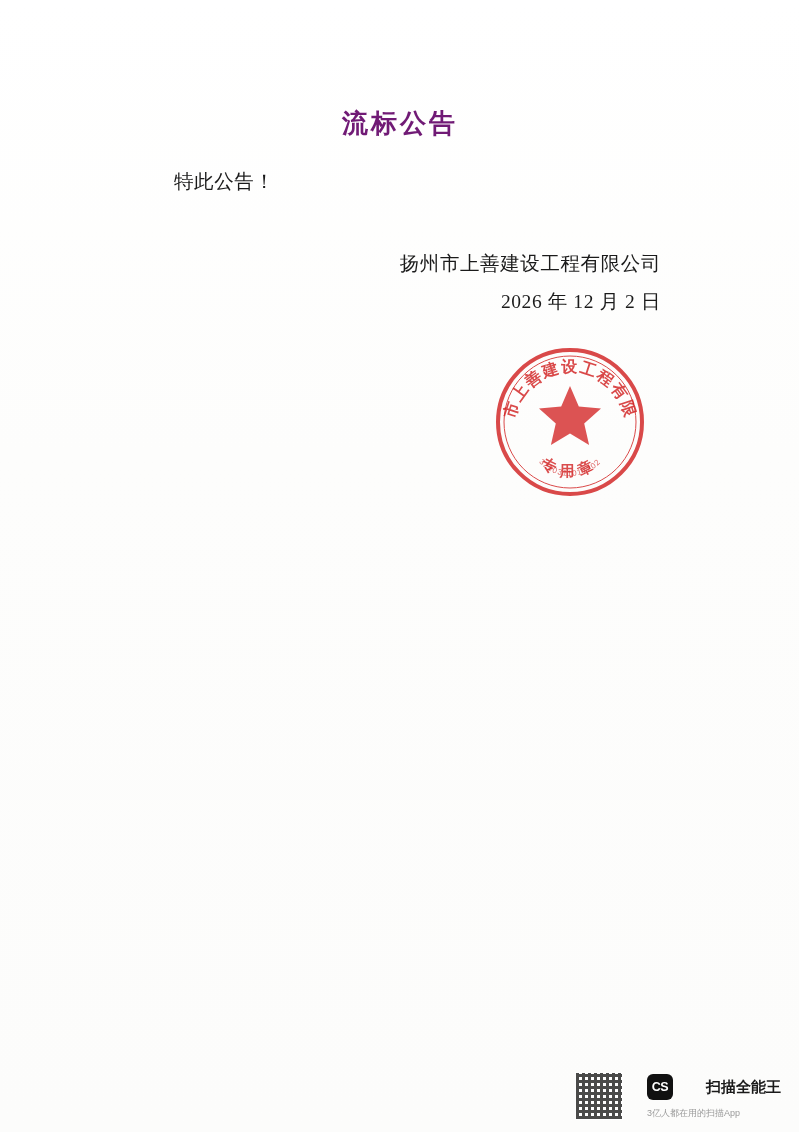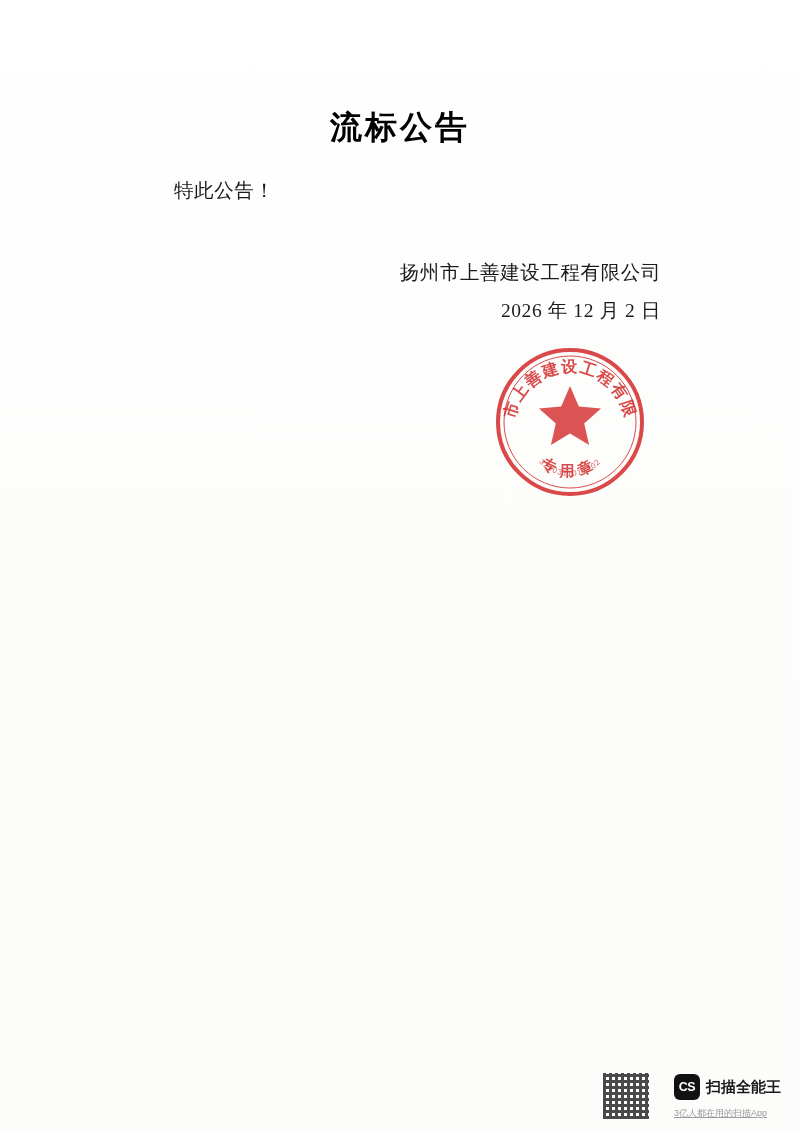--- a/index.html
+++ b/index.html
@@ -32,24 +32,24 @@
 
   .doc-body {
     position: absolute;
     left: 135px;
     top: 90px;
     width: 530px;
   }
 
   .doc-title {
     text-align: center;
-    font-size: 32px;
+    font-size: 26px;
     font-weight: bold;
     letter-spacing: 3px;
-    color: #000000;
+    color: #701a75;
     margin: 16px 0 22px 0;
     font-family: Liberation Sans, sans-serif;
   }
 
   .doc-paragraph {
     font-size: 19.5px;
     line-height: 38px;
     text-align: justify;
     text-justify: inter-ideograph;
     letter-spacing: 0.6px;
@@ -125,27 +125,27 @@
     display: flex;
     flex-direction: column;
     justify-content: center;
     line-height: 1.15;
   }
   .cs-title {
     font-family: "Liberation Sans", sans-serif;
     font-size: 15px;
     font-weight: bold;
     color: #1a1a1a;
+    margin-left: 27px;
   }
   .cs-sub {
     font-family: "Liberation Sans", sans-serif;
     font-size: 9px;
     color: #9a9a9a;
     margin-top: 8px;
-    text-decoration: underline;
   }
   .cs-row {
     display: flex;
     align-items: center;
     gap: 6px;
   }
 </style>
 </head>
 <body>
 

